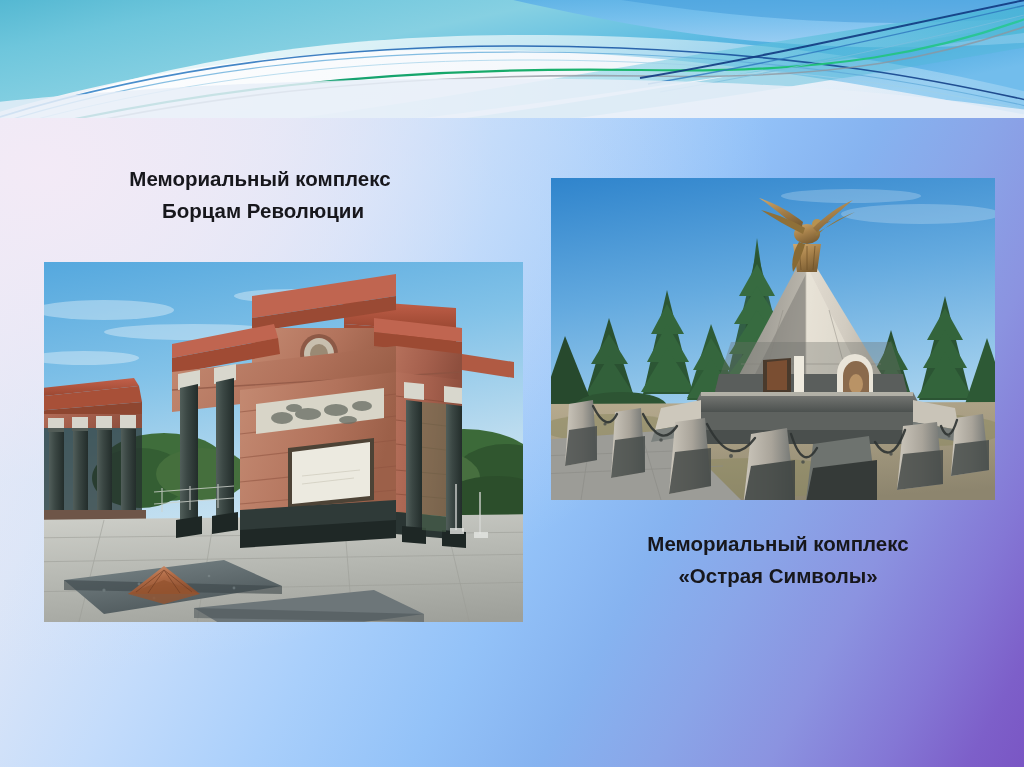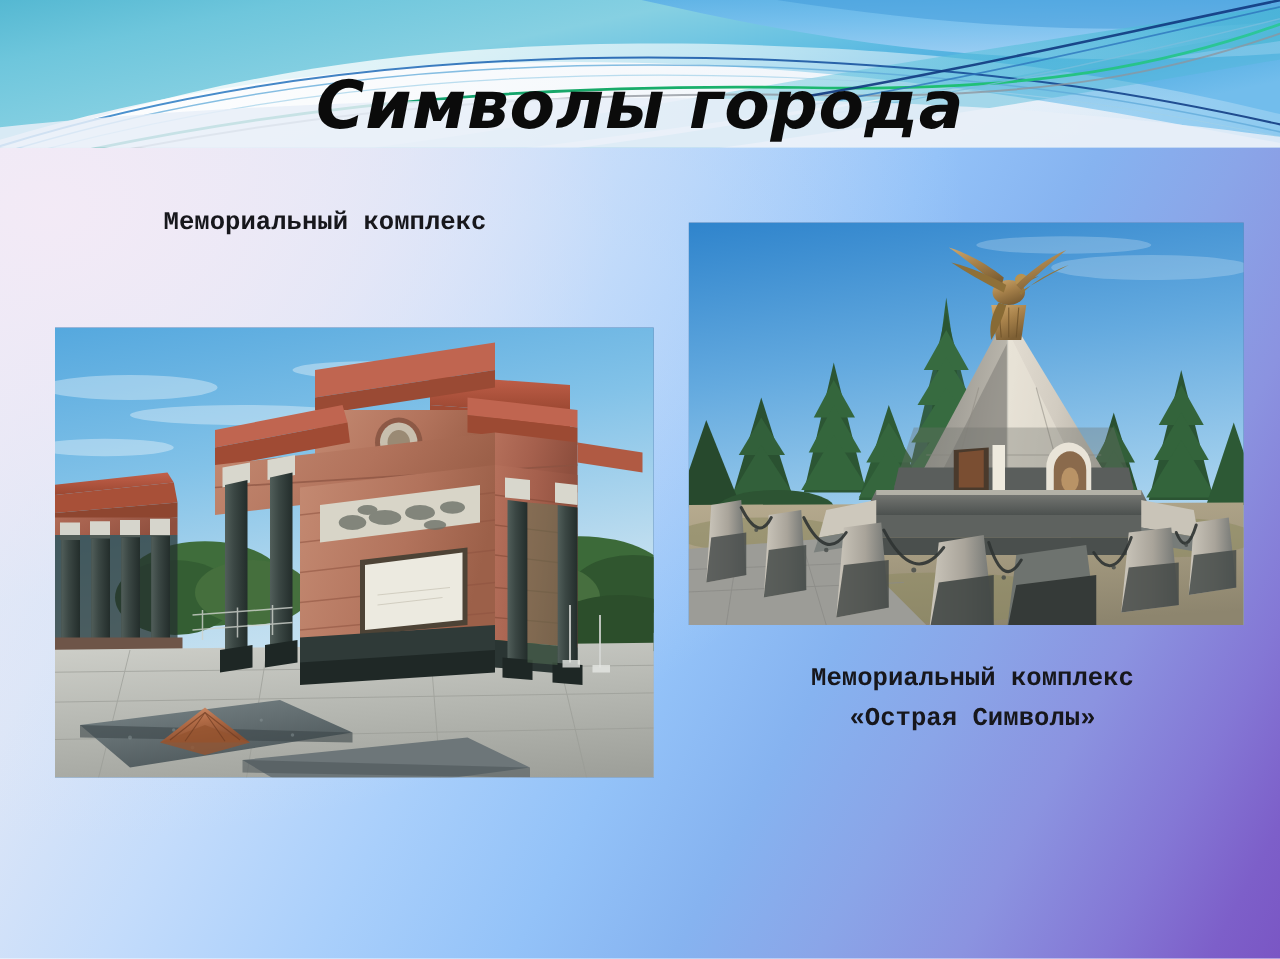--- a/index.html
+++ b/index.html
@@ -57,21 +57,21 @@
     font-style: italic;
     color: #0b0b0b;
     letter-spacing: 0.5px;
     line-height: 1.05;
     white-space: nowrap;
   }
 
   
   .caption {
     position: absolute;
-    font-family: Liberation Mono, monospace;
+    font-family: Liberation Sans, sans-serif;
     font-size: 20.5px;
     font-weight: bold;
     color: #17171c;
     line-height: 1.58;
     text-align: center;
     white-space: nowrap;
   }
   .caption .ln { display: block; }
 
   #caption-left {
@@ -184,24 +184,24 @@
 
         <path d="M 640,78 C 760,58 880,30 1044,-4" fill="none" stroke="#11397f" stroke-width="2" opacity="0.9"></path>
         <path d="M 648,84 C 768,64 890,36 1048,0" fill="none" stroke="#2d76bd" stroke-width="1.3" opacity="0.8"></path>
         <path d="M 660,92 C 790,70 910,44 1052,8" fill="none" stroke="#79bedd" stroke-width="1.1" opacity="0.75"></path>
 
         <path d="M -20,104 C 160,84 420,72 700,82 C 860,88 950,100 1044,112 L 1044,126 L -20,126 Z" fill="#e8eff8" opacity="0.85"></path>
       </g>
     </svg>
   </div>
 
-  <div id="title">Символы города</div>
 
   <div id="caption-left" class="caption">
     <span class="ln ln1">Мемориальный комплекс</span>
+    <span class="ln ln2">Борцам Революции</span>
   </div>
 
   <div id="photo-left" class="photo">
     <svg width="479" height="360" viewBox="0 0 479 360" xmlns="http://www.w3.org/2000/svg">
       <defs>
         <linearGradient id="lSky" x1="0" y1="0" x2="0.25" y2="1">
           <stop offset="0" stop-color="#55a8de"></stop>
           <stop offset="0.35" stop-color="#82c2e8"></stop>
           <stop offset="0.68" stop-color="#bcdcef"></stop>
           <stop offset="1" stop-color="#dfeef5"></stop>

